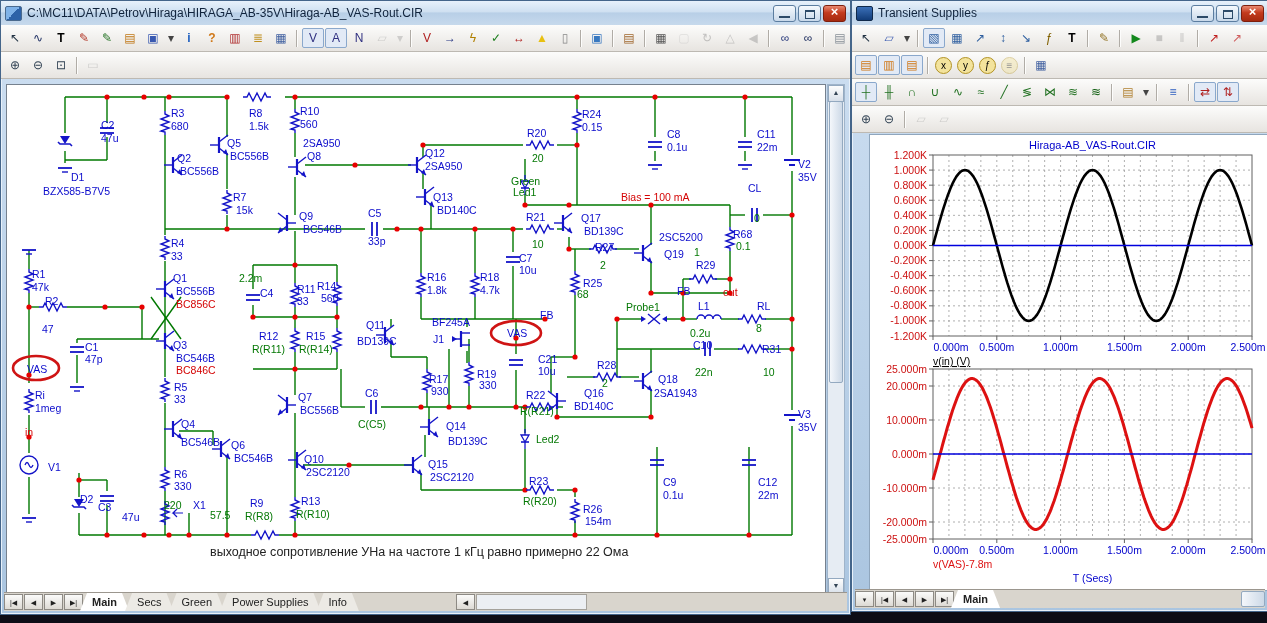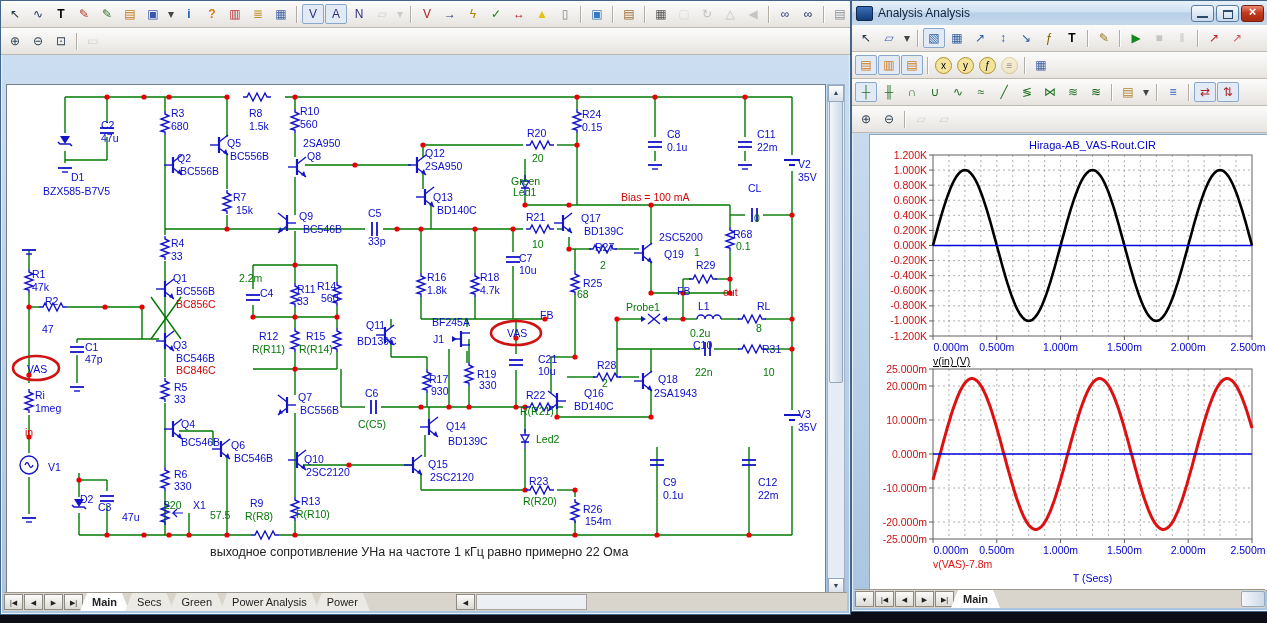--- a/index.html
+++ b/index.html
@@ -40,20 +40,29 @@
     border:1px solid #93a9c0;font-size:7px;text-align:center;line-height:14px;color:#345;}
   .sthumb{position:absolute;left:1px;right:1px;background:linear-gradient(90deg,#f4f7fb,#cdd9e7);
     border:1px solid #93a9c0;border-radius:2px;}
   .htrack{background:#eceff3;border:1px solid #a5a29b;}
   svg text{font-family:"Liberation Sans",sans-serif;}
 </style>
 </head>
 <body>
 
 <div class="win" id="lw" style="left:0;top:0;width:849px;height:613px;">
+  <div class="titlebar">
+    <span class="ticon-win"></span>
+    <span class="title-text">C:\MC11\DATA\Petrov\Hiraga\HIRAGA_AB-35V\Hiraga-AB_VAS-Rout.CIR</span>
+    <span class="winbtns">
+      <span class="wbtn min"></span>
+      <span class="wbtn max"></span>
+      <span class="wbtn close"></span>
+    </span>
+  </div>
   <div class="tbar">
       <span class="ticon" style="color: rgb(34, 51, 68);">↖</span>
       <span class="ticon" style="color: rgb(34, 51, 102);">∿</span>
       <span class="ticon" style="color: rgb(0, 0, 0); font-weight: bold;">T</span>
       <span class="ticon" style="color: rgb(176, 48, 32);">✎</span>
       <span class="ticon" style="color: rgb(32, 112, 32);">✎</span>
       <span class="ticon" style="color: rgb(192, 120, 24);">▤</span>
       <span class="ticon" style="color: rgb(56, 88, 176);">▣</span>
       <span class="ticon narrow" style="color: rgb(68, 68, 68);">▾</span>
       <span class="ticon" style="color: rgb(32, 96, 192); font-weight: bold;">i</span>
@@ -685,34 +694,34 @@
 
   <div class="tabbar">
     <span style="display:flex;align-items:stretch;">
         <span class="navbtn" style="margin: 1px 1px 1px 0px;">|◀</span>
         <span class="navbtn" style="margin: 1px 1px 1px 0px;">◀</span>
         <span class="navbtn" style="margin: 1px 1px 1px 0px;">▶</span>
         <span class="navbtn" style="margin: 1px 1px 1px 0px;">▶|</span>
         <span class="tab active">Main</span>
         <span class="tab">Secs</span>
         <span class="tab">Green</span>
-        <span class="tab">Power Analysis</span>
-        <span class="tab">Power</span>
+        <span class="tab">Power Supplies</span>
+        <span class="tab">Info</span>
       </span>
     <span style="position:absolute;left:452px;top:1px;bottom:1px;width:131px;display:flex;">
       <span class="navbtn">◀</span>
       <span class="htrack" style="flex:1;"></span>
     </span>
   </div>
 </div>
 
 <div class="win" id="rw" style="left:851px;top:0;width:416px;height:610px;">
   <div class="titlebar">
     <span class="ticon-win" style="background:linear-gradient(#3a6fb8,#123c78);border-color:#10294a;"></span>
-    <span class="title-text">Analysis Analysis</span>
+    <span class="title-text">Transient Supplies</span>
     <span class="winbtns">
       <span class="wbtn min"></span>
       <span class="wbtn max"></span>
       <span class="wbtn close"></span>
     </span>
   </div>
   <div class="tbar">
       <span class="ticon" style="color: rgb(34, 51, 68);">↖</span>
       <span class="ticon" style="color: rgb(56, 88, 176);">▱</span>
       <span class="ticon narrow" style="color: rgb(68, 68, 68);">▾</span>

